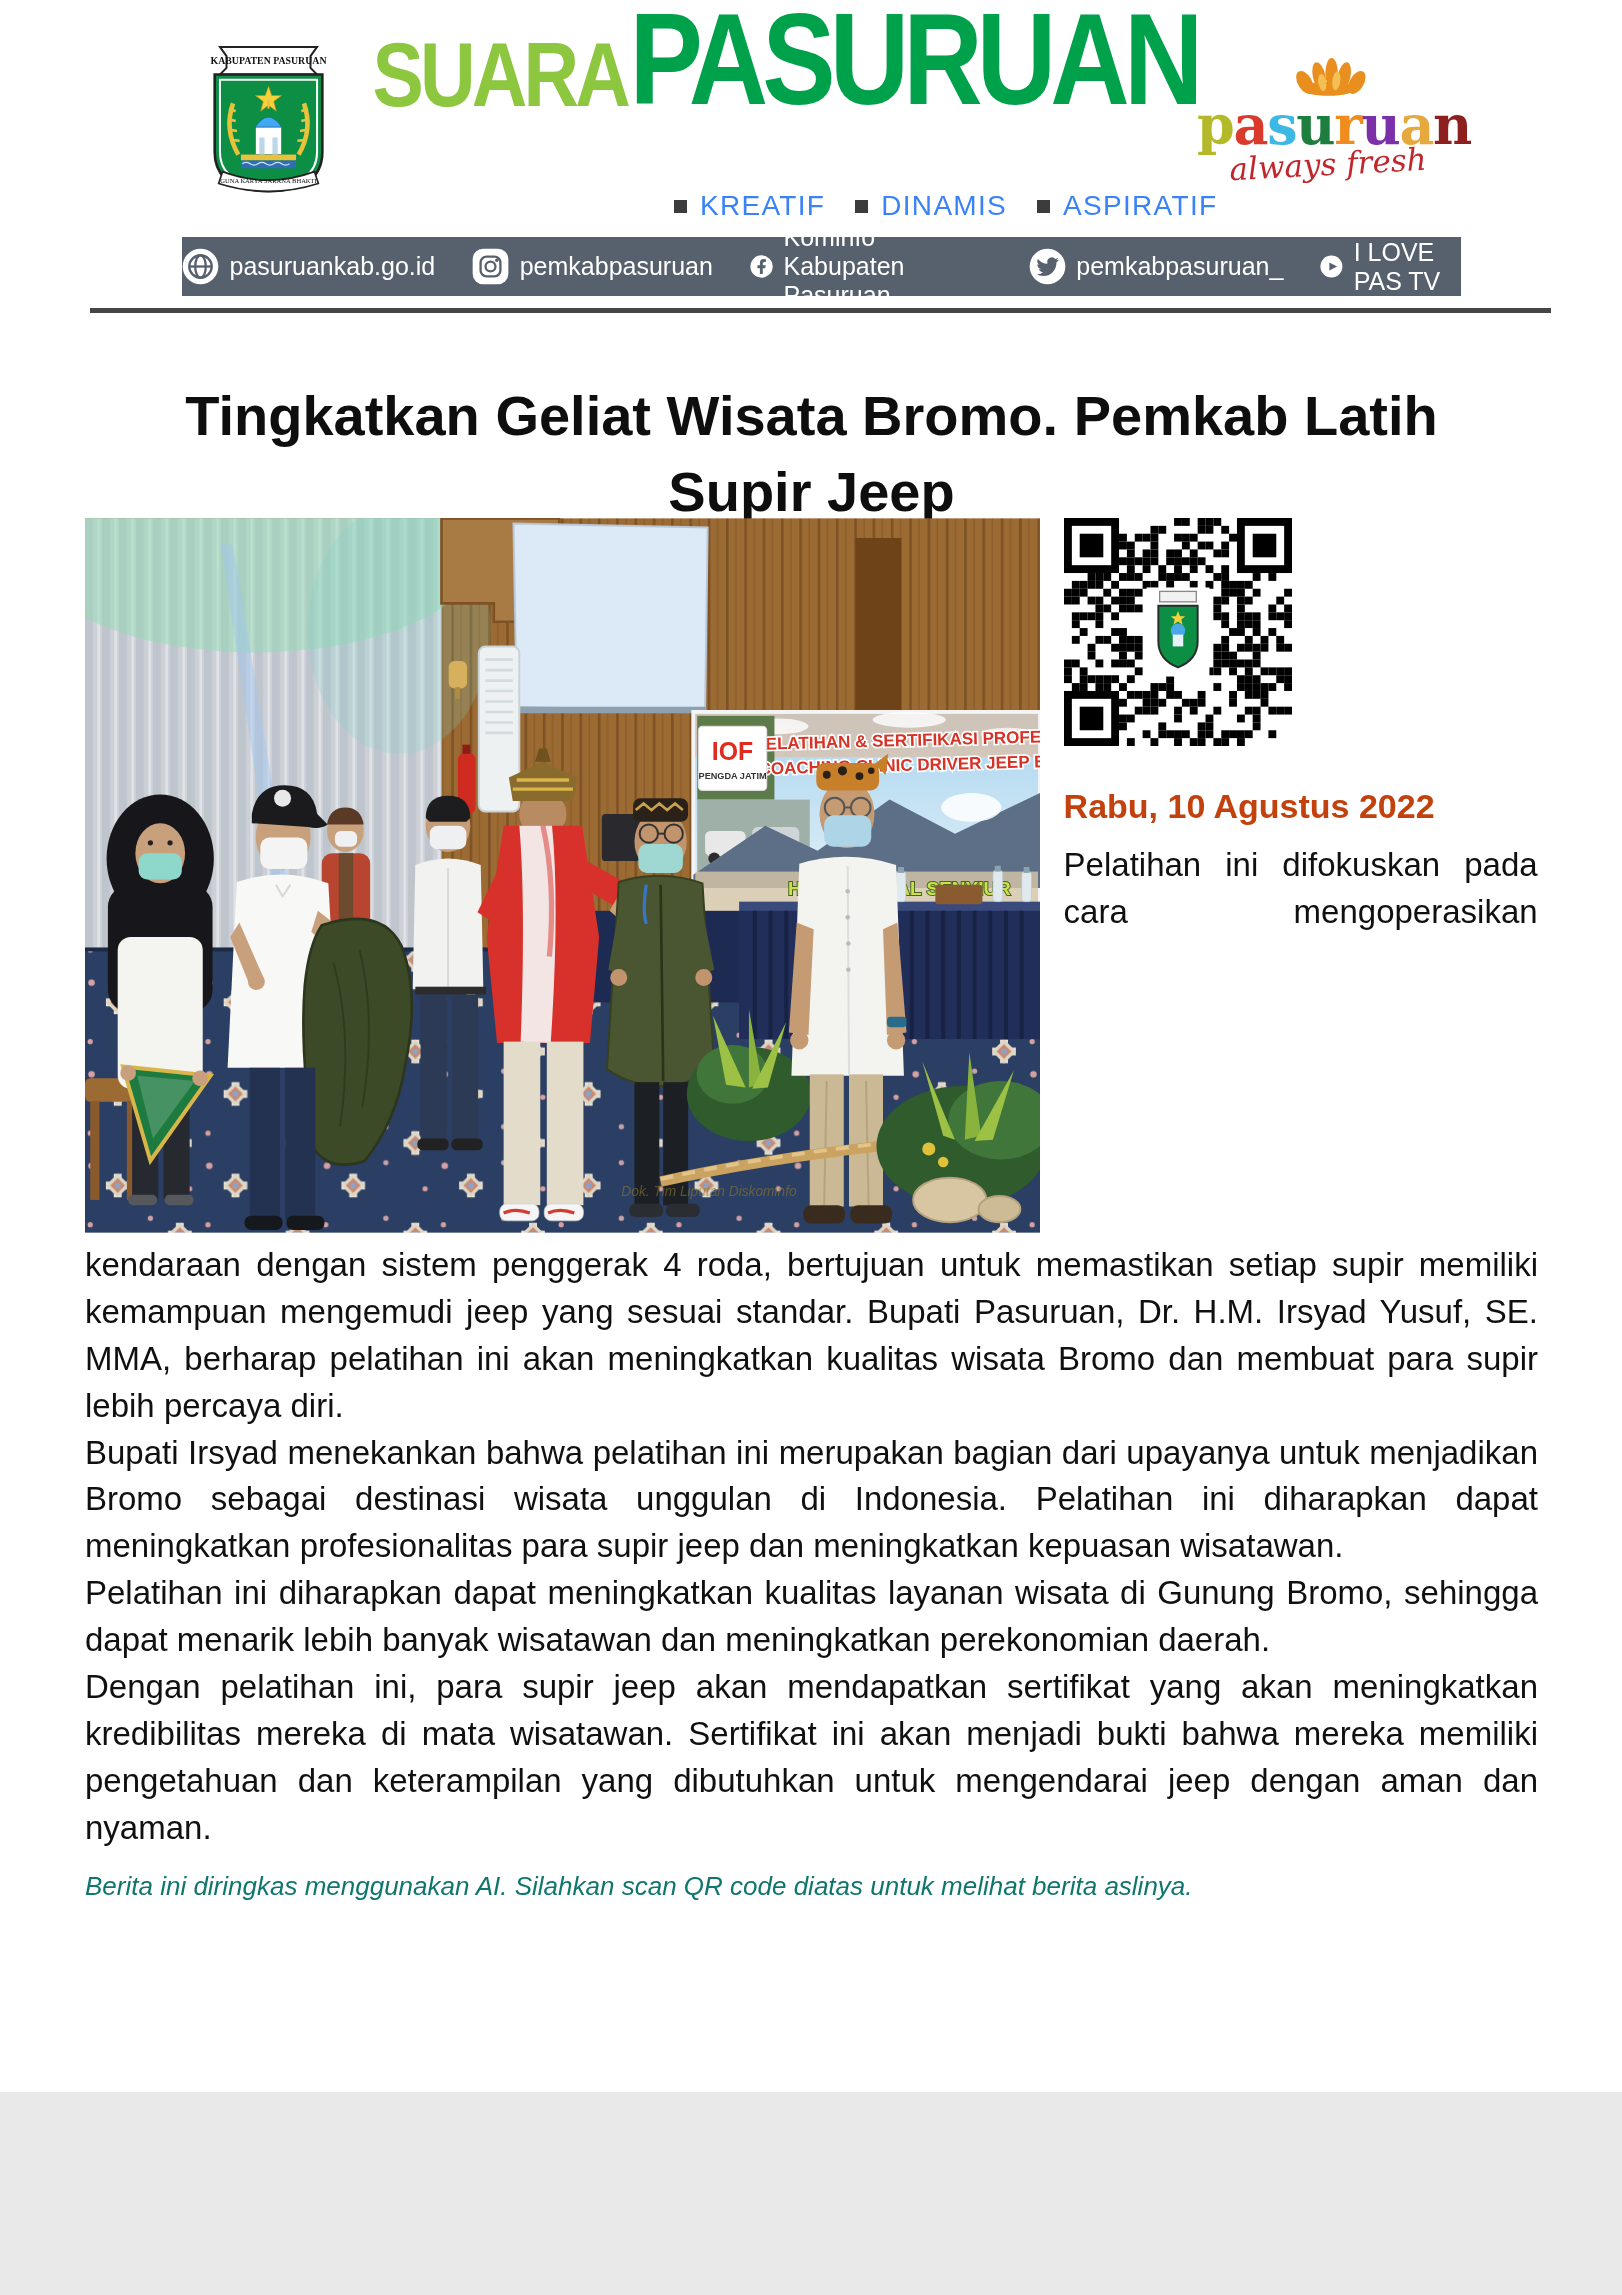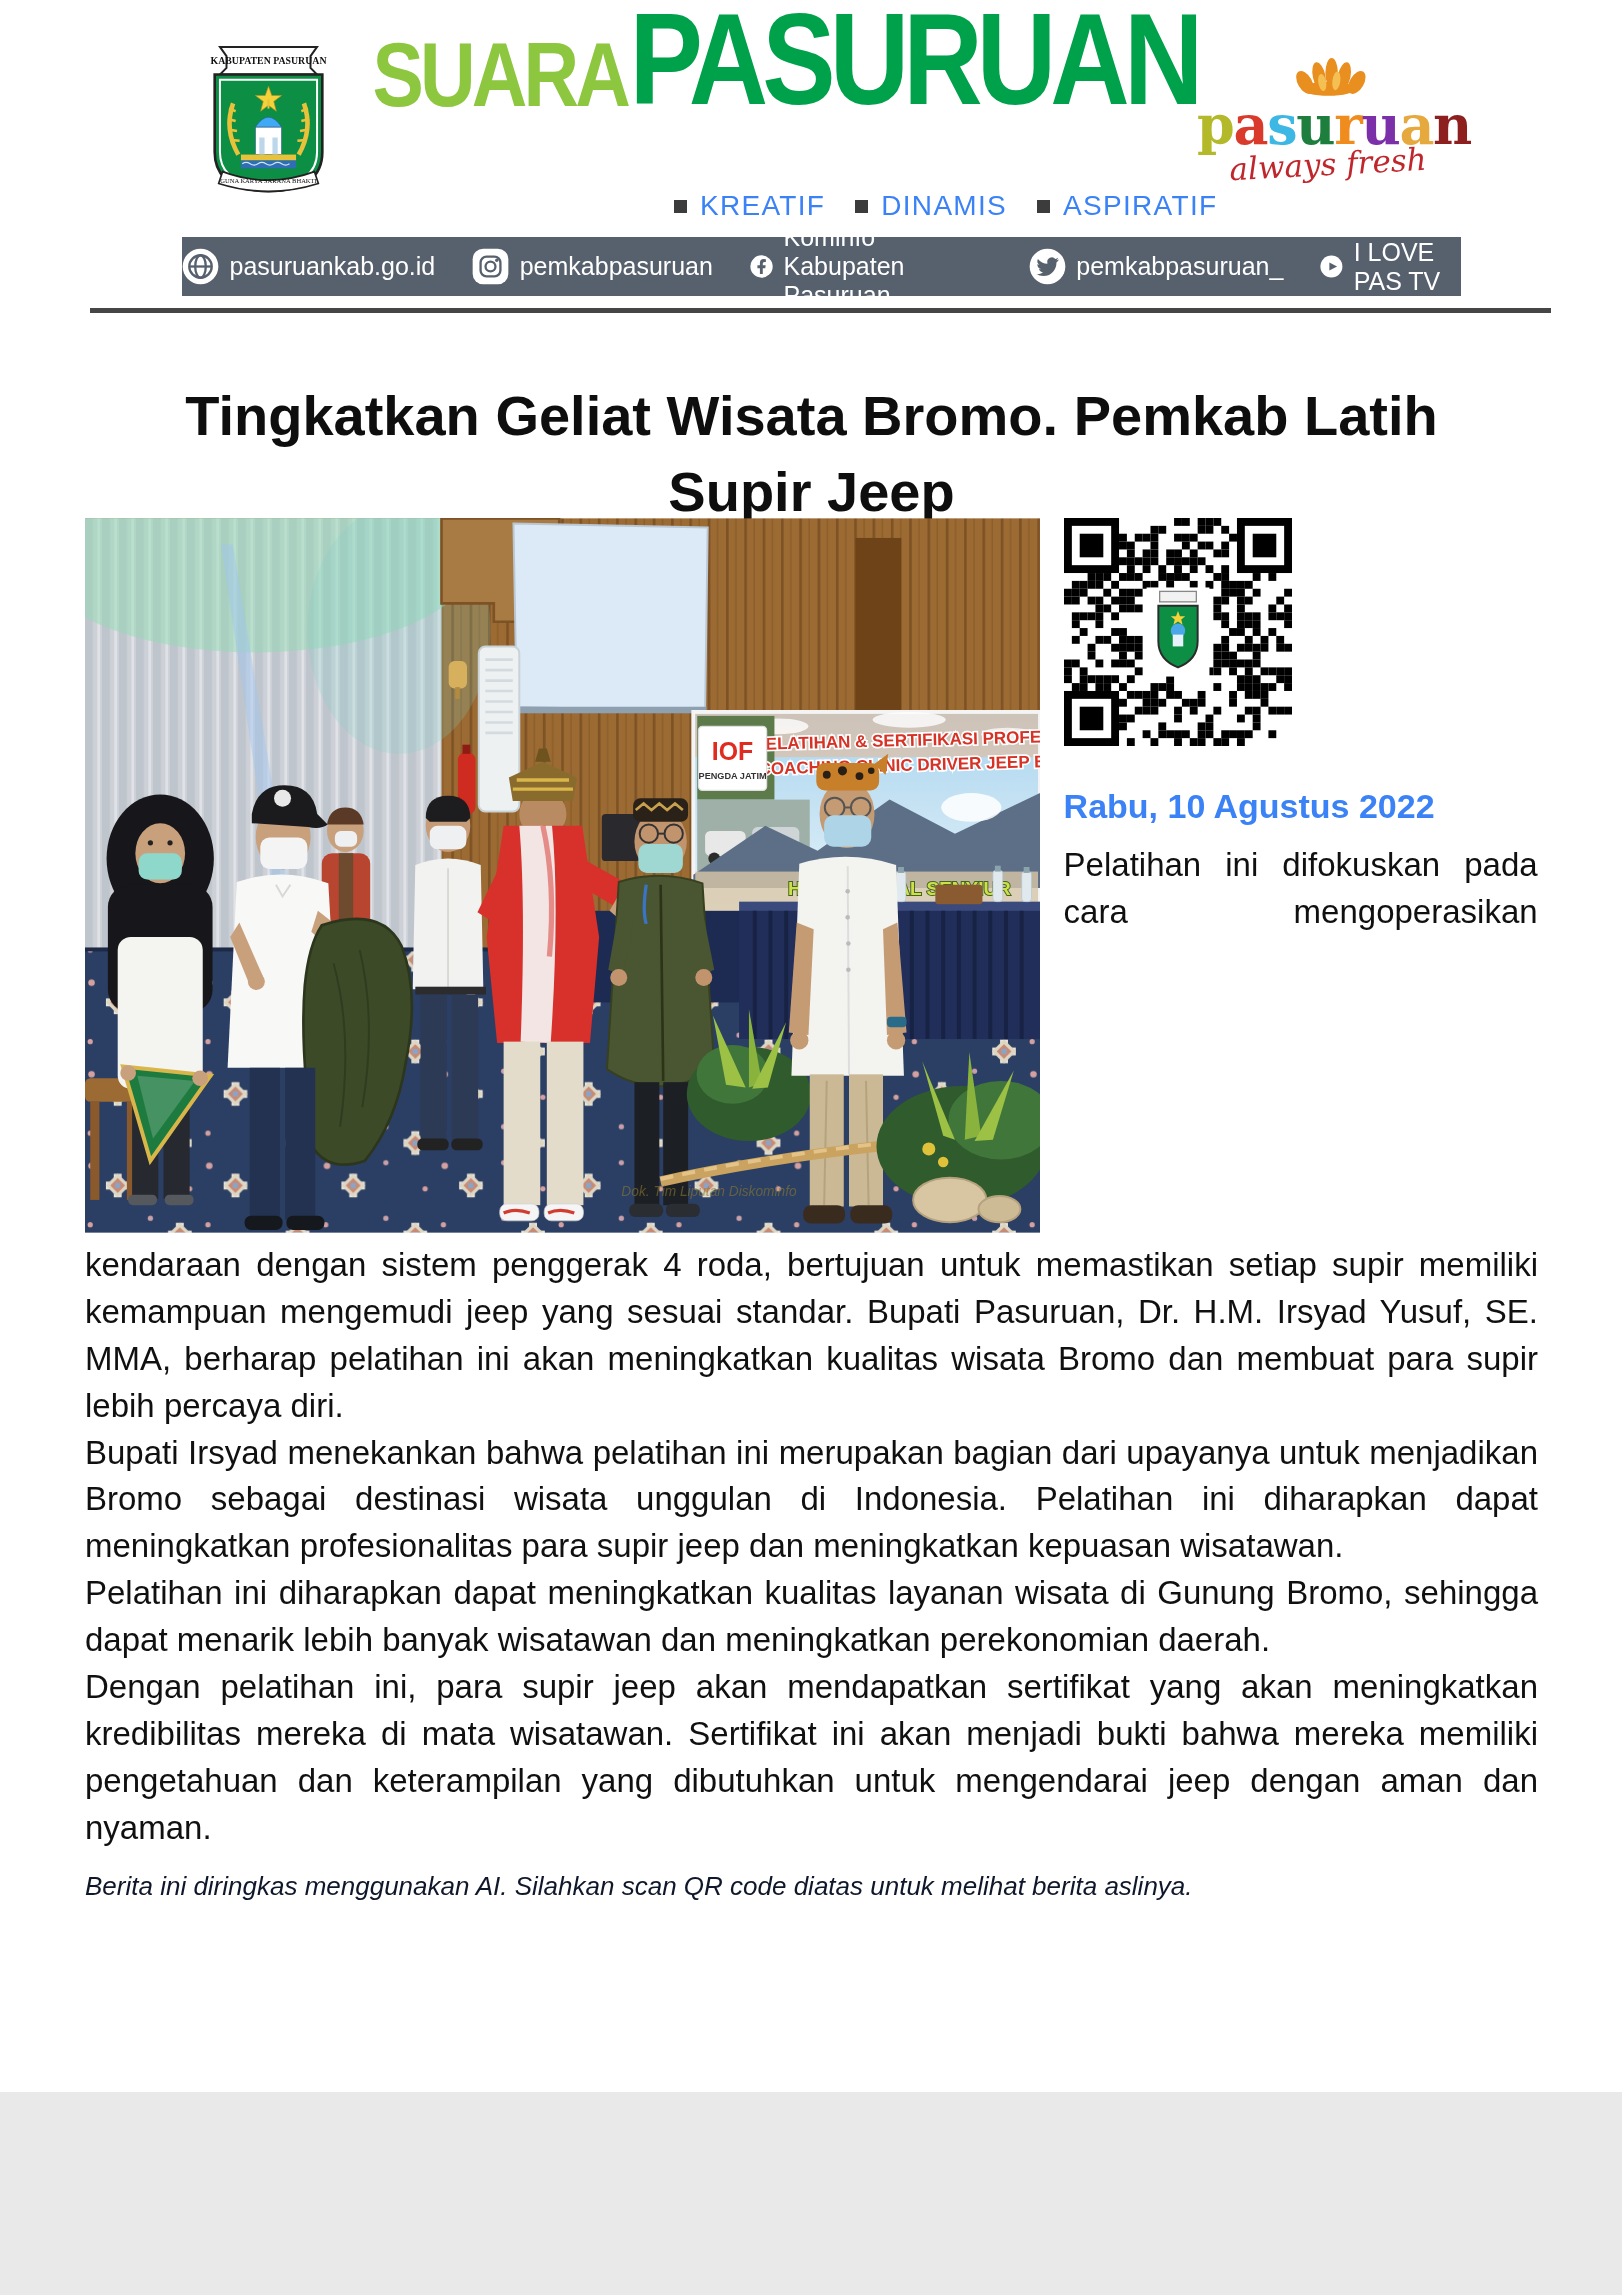--- a/index.html
+++ b/index.html
@@ -29,26 +29,26 @@
   .rule{position:absolute;left:90px;top:308px;width:1461px;height:5.2px;background:#464646;}
   
   .title{position:absolute;left:108px;top:340px;width:1407px;text-align:center;
          font-size:56px;font-weight:bold;line-height:1.36;color:#0e0e0e;}
   .content{position:absolute;left:85px;top:518px;width:1453px;}
   .row{display:flex;gap:23.6px;}
   .photo{width:955px;height:715px;flex:none;}
   .photo svg{display:block;width:955px;height:715px;}
   .right-col{width:474px;flex:none;}
   .qr-wrap{width:228px;height:228px;}
-  .date{margin-top:41px;font-size:34px;font-weight:bold;color:#3b82f6;}
+  .date{margin-top:41px;font-size:34px;font-weight:bold;color:#c2410c;}
   .lead, .lead2, .body-text p{font-size:33px;line-height:1.42;text-align:justify;color:#101010;margin:0;}
   .lead{margin-top:15.7px;}
   .lead2{text-align-last:justify;}
   .body-text{margin-top:9.2px;}
-  .footer-note{margin-top:19.6px;font-style:italic;font-size:26px;color:#0f172a;}
+  .footer-note{margin-top:19.6px;font-style:italic;font-size:26px;color:#0f766e;}
 </style>
 </head>
 <body>
 
 <div class="page">
 
   <div class="crest">
     <svg viewBox="0 0 224 232">
       <path d="M38,6 h148 l-10,14 v18 l10,10 h-148 l10,-10 v-18 Z" fill="#ffffff" stroke="#222" stroke-width="3"></path>
       <text x="112" y="32" text-anchor="middle" font-family="Liberation Serif, serif" font-size="15" font-weight="bold" fill="#111">KABUPATEN PASURUAN</text>

